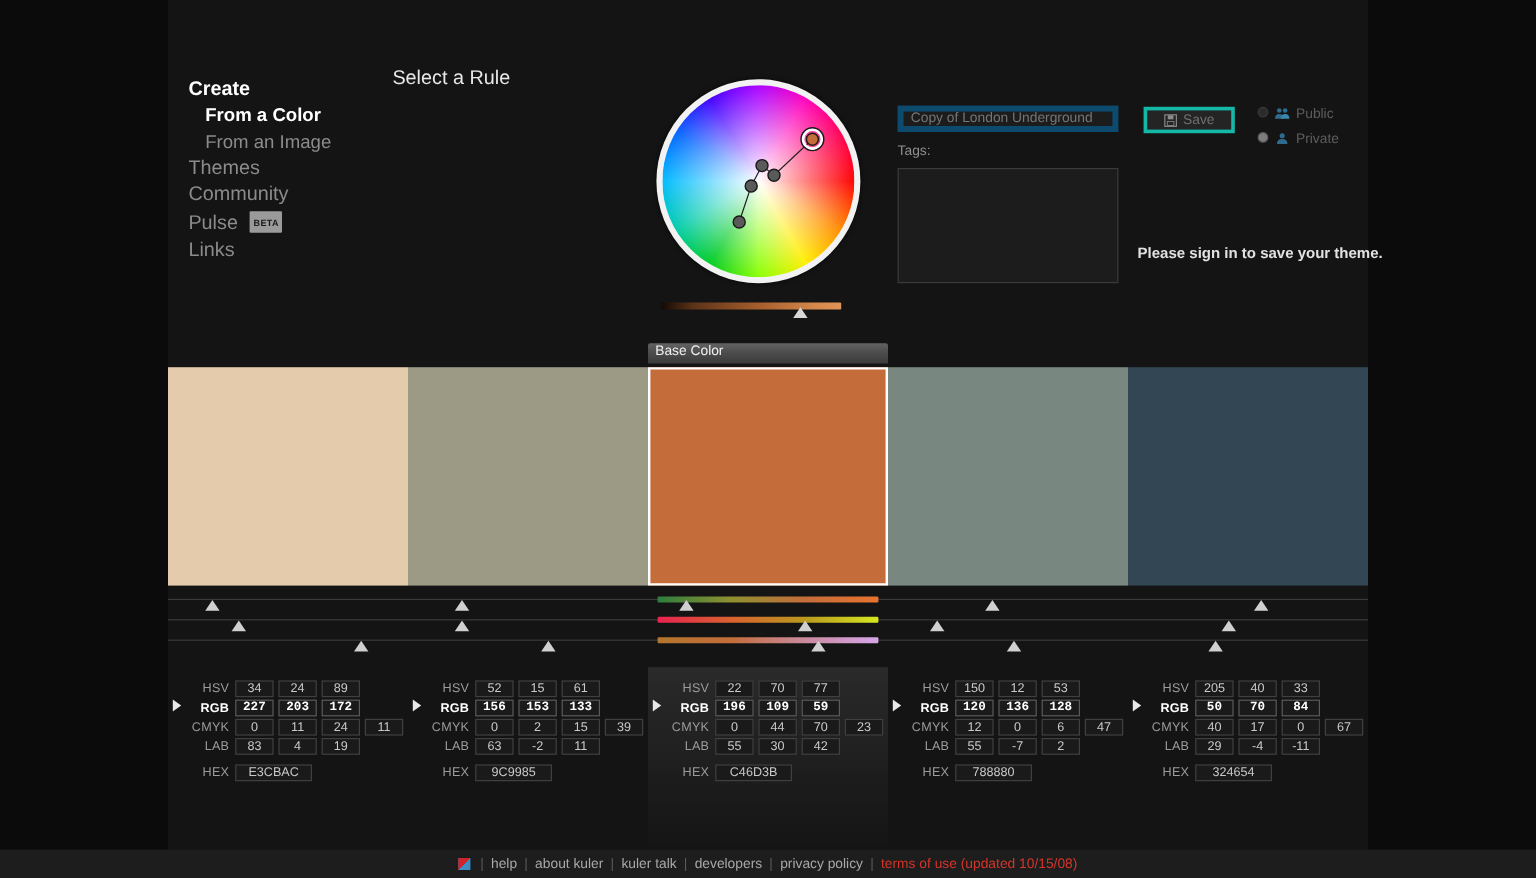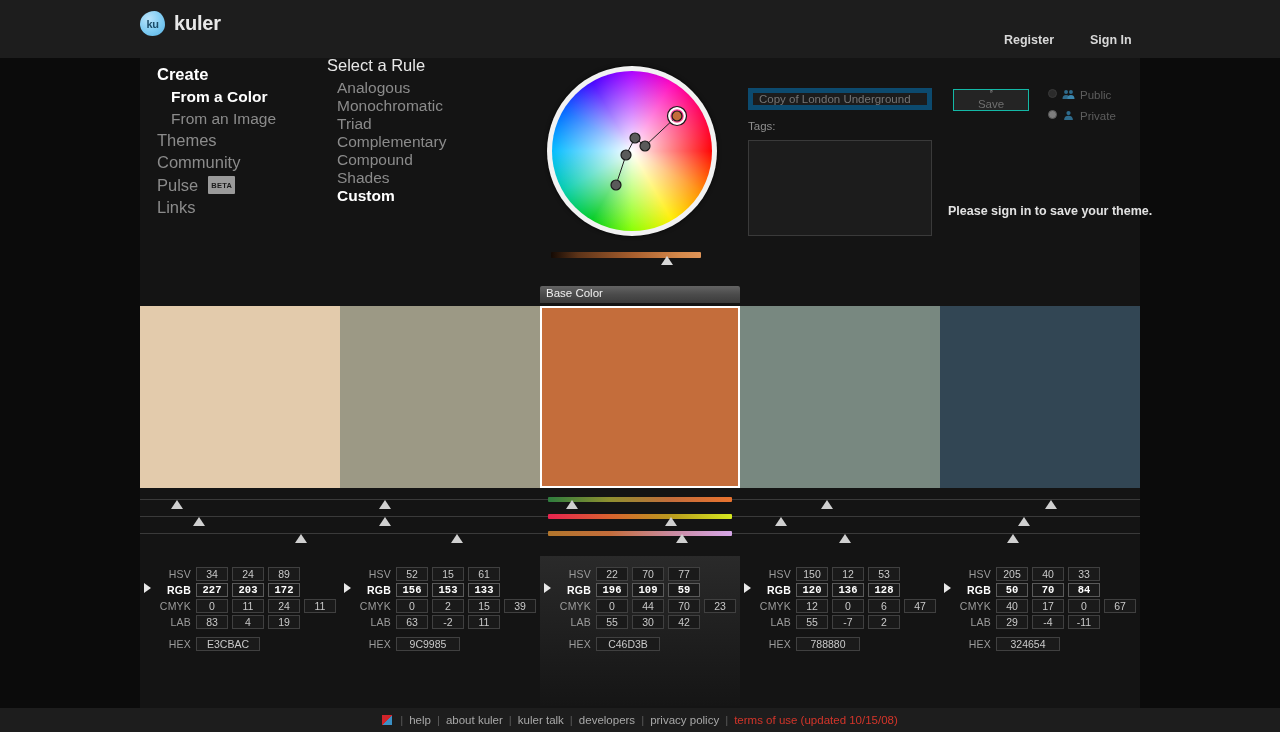--- a/index.html
+++ b/index.html
@@ -93,23 +93,23 @@
   }
   .tags-label { position: absolute; left: 0; top: 56px; }
   .tags-input {
     position: absolute; left: 0; top: 76px; width: 184px; height: 96px;
     background: #1c1c1c; border: 1px solid #3a3a3a; color: #6c6c6c;
     font-size: 11.5px; padding: 4px 6px; resize: none;
     font-family: "Liberation Sans", sans-serif;
   }
   .save-btn {
     position: absolute; left: 205px; top: 25px; width: 76px; height: 22px;
-    background: #242424; border: 1px solid #14b8a6; color: #6f6f6f;
+    background: #242424; border: 3px solid #14b8a6; color: #6f6f6f;
     font-size: 11.5px; display: flex; align-items: center; justify-content: center; gap: 5px;
-    cursor: pointer; font-family: "Liberation Sans", sans-serif; flex-direction: column;
+    cursor: pointer; font-family: "Liberation Sans", sans-serif;
   }
   .radio-row { position: absolute; display: flex; gap: 5px; }
   .radio-row.public { left: 300px; top: 25px; }
   .radio-row.private { left: 300px; top: 46px; }
   .radio-dot { width: 9px; height: 9px; border-radius: 50%; background: #2b2b2b; border: 1px solid #3a3a3a; }
   .radio-dot.on { background: #7d7d7d; border-color: #5a5a5a; }
   .radio-label { font-size: 11.5px; color: #5d5d5d; }
   .signin-msg { position: absolute; left: 200px; top: 140px; font-size: 12.5px; color: #e2e2e2; font-weight: bold; white-space: nowrap; }
 
   
@@ -189,52 +189,33 @@
   .side-dark.r { left: 1140px; width: 140px; }
 </style>
 </head>
 <body>
 
 <div id="app">
 
   <div class="side-dark l"></div>
   <div class="side-dark r"></div>
 
-  <div class="header">
-    <div class="logo-wrap">
-      <div class="logo-badge">ku</div>
-      <div class="logo-text">kuler</div>
-    </div>
-    <div class="top-links">
-      <div class="top-link register">Register</div>
-      <div class="top-link signin">Sign In</div>
-    </div>
-  </div>
 
   <div class="nav" id="nav">
       <div class="nav-item active"><span>Create</span></div>
       <div class="nav-item sub active"><span>From a Color</span></div>
       <div class="nav-item sub"><span>From an Image</span></div>
       <div class="nav-item"><span>Themes</span></div>
       <div class="nav-item"><span>Community</span></div>
       <div class="nav-item"><span>Pulse</span><span class="beta-badge">BETA</span></div>
       <div class="nav-item"><span>Links</span></div>
     </div>
 
   <div class="rules">
     <div class="rules-title">Select a Rule</div>
-    <div id="rulelist">
-        <div class="rule-item">Analogous</div>
-        <div class="rule-item">Monochromatic</div>
-        <div class="rule-item">Triad</div>
-        <div class="rule-item">Complementary</div>
-        <div class="rule-item">Compound</div>
-        <div class="rule-item">Shades</div>
-        <div class="rule-item active">Custom</div>
-      </div>
   </div>
 
   <div class="wheel-area">
     <div class="wheel-ring"></div>
     <div class="wheel"></div>
     <svg class="wheel-svg" id="wheelsvg" viewBox="0 0 170 170">
         <polyline points="130,50 98,80 88,72 79,89 69,119" fill="none" stroke="#222" stroke-width="1"></polyline>
         <circle cx="130" cy="50" r="8" fill="none" stroke="#fff" stroke-width="2.5"></circle>
         <circle cx="130" cy="50" r="9.5" fill="none" stroke="#1a1a1a" stroke-width="1.2"></circle>
         <circle cx="130" cy="50" r="5" fill="#c46d3b" stroke="#1a1a1a" stroke-width="1.2"></circle>

